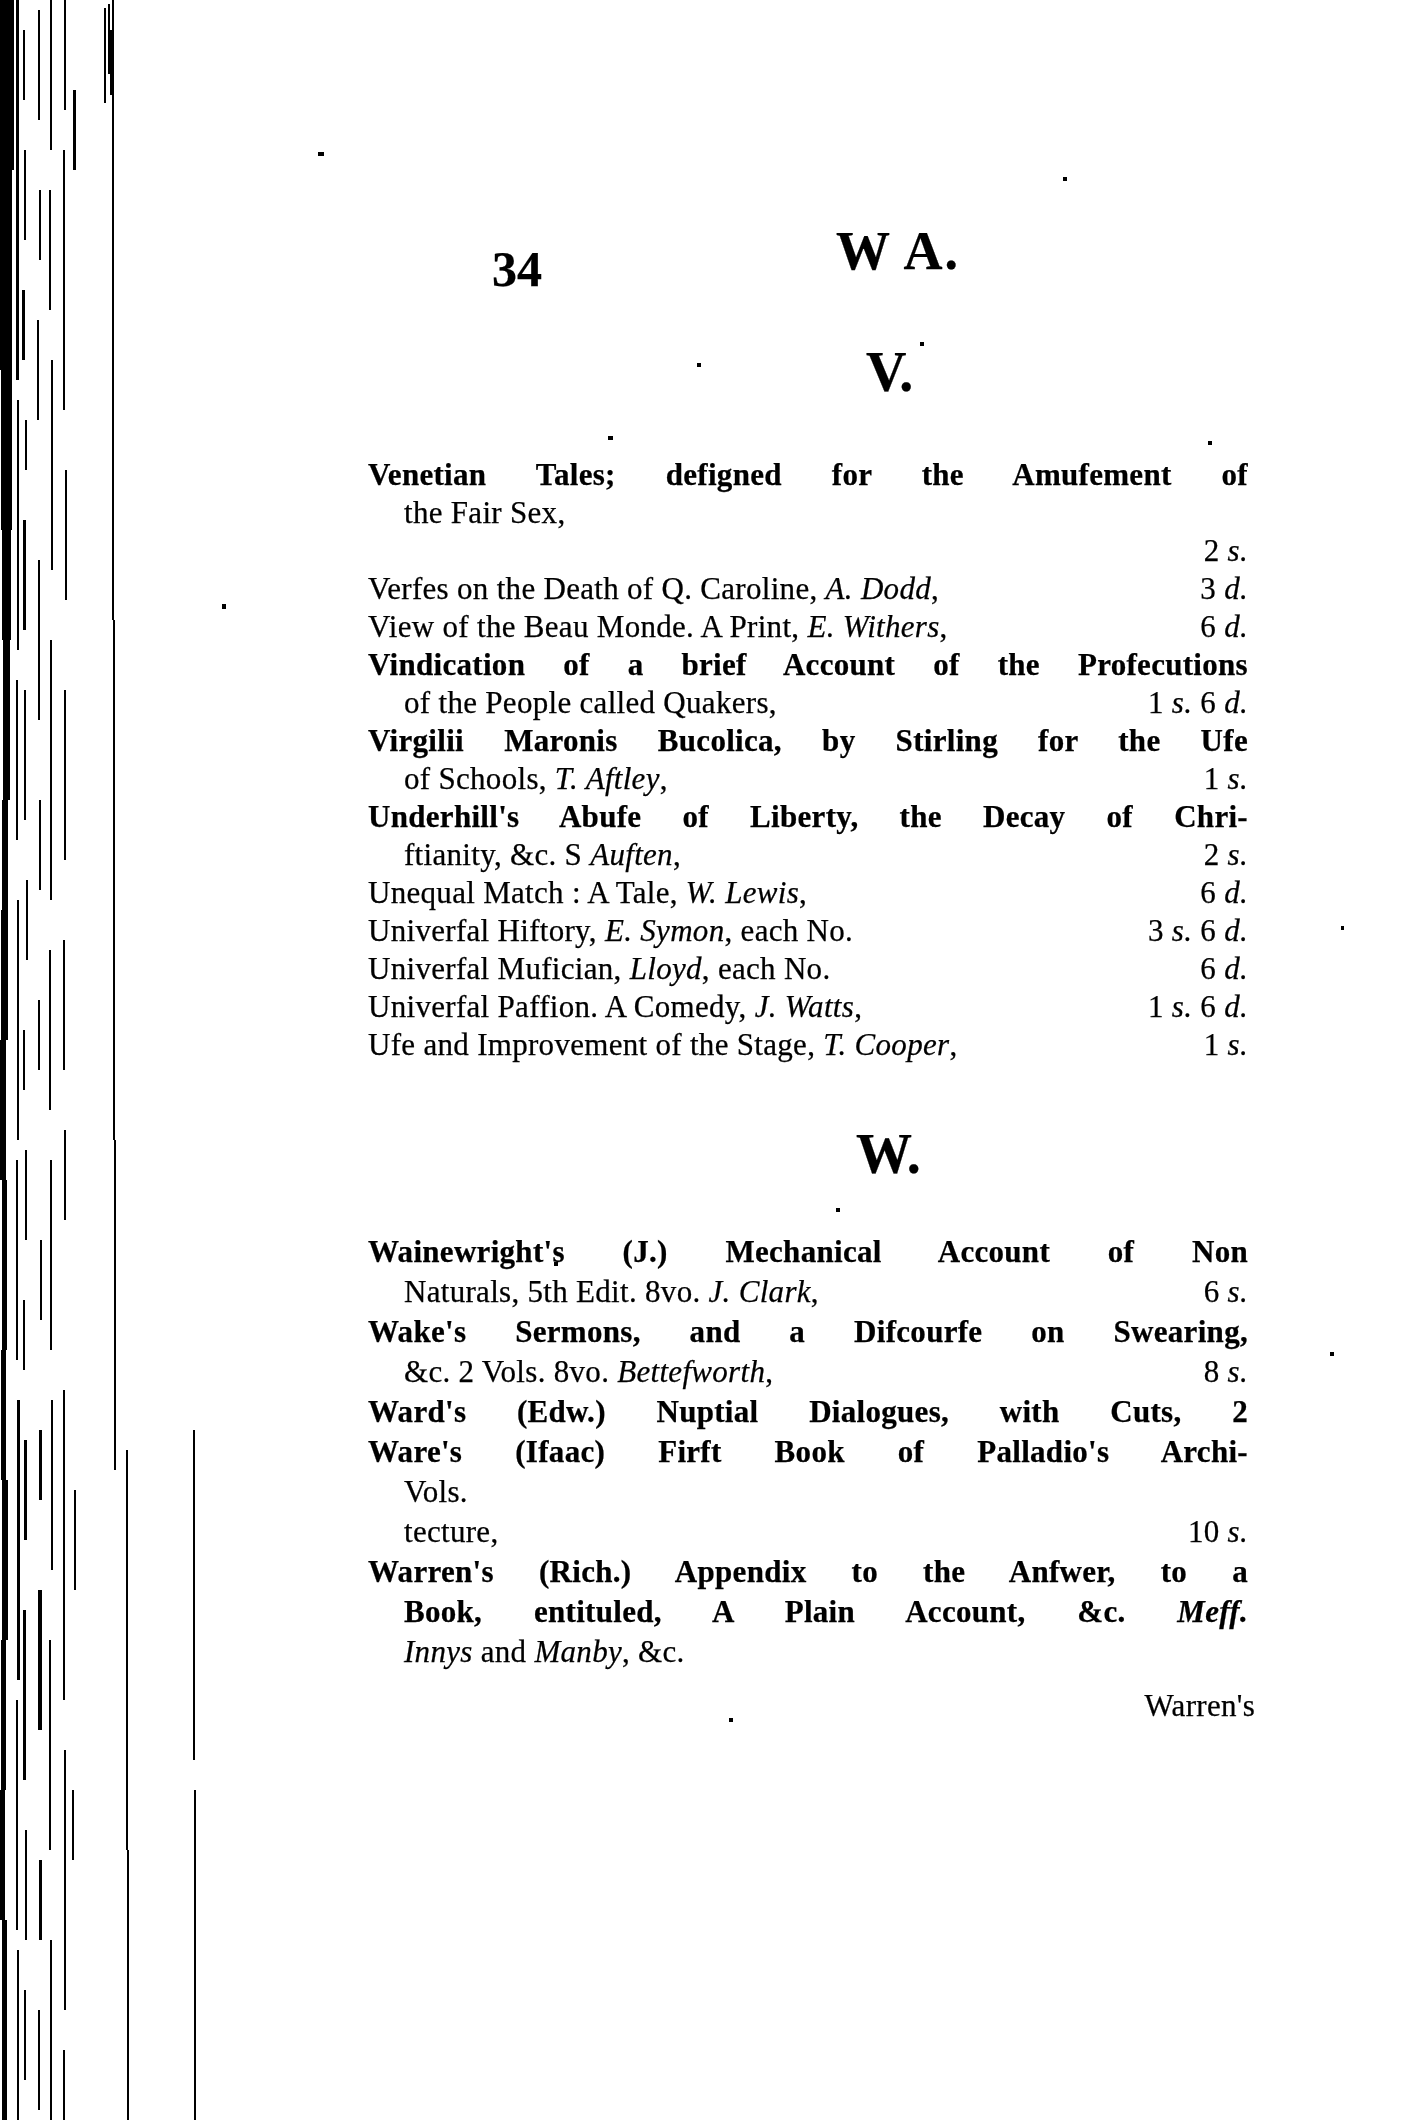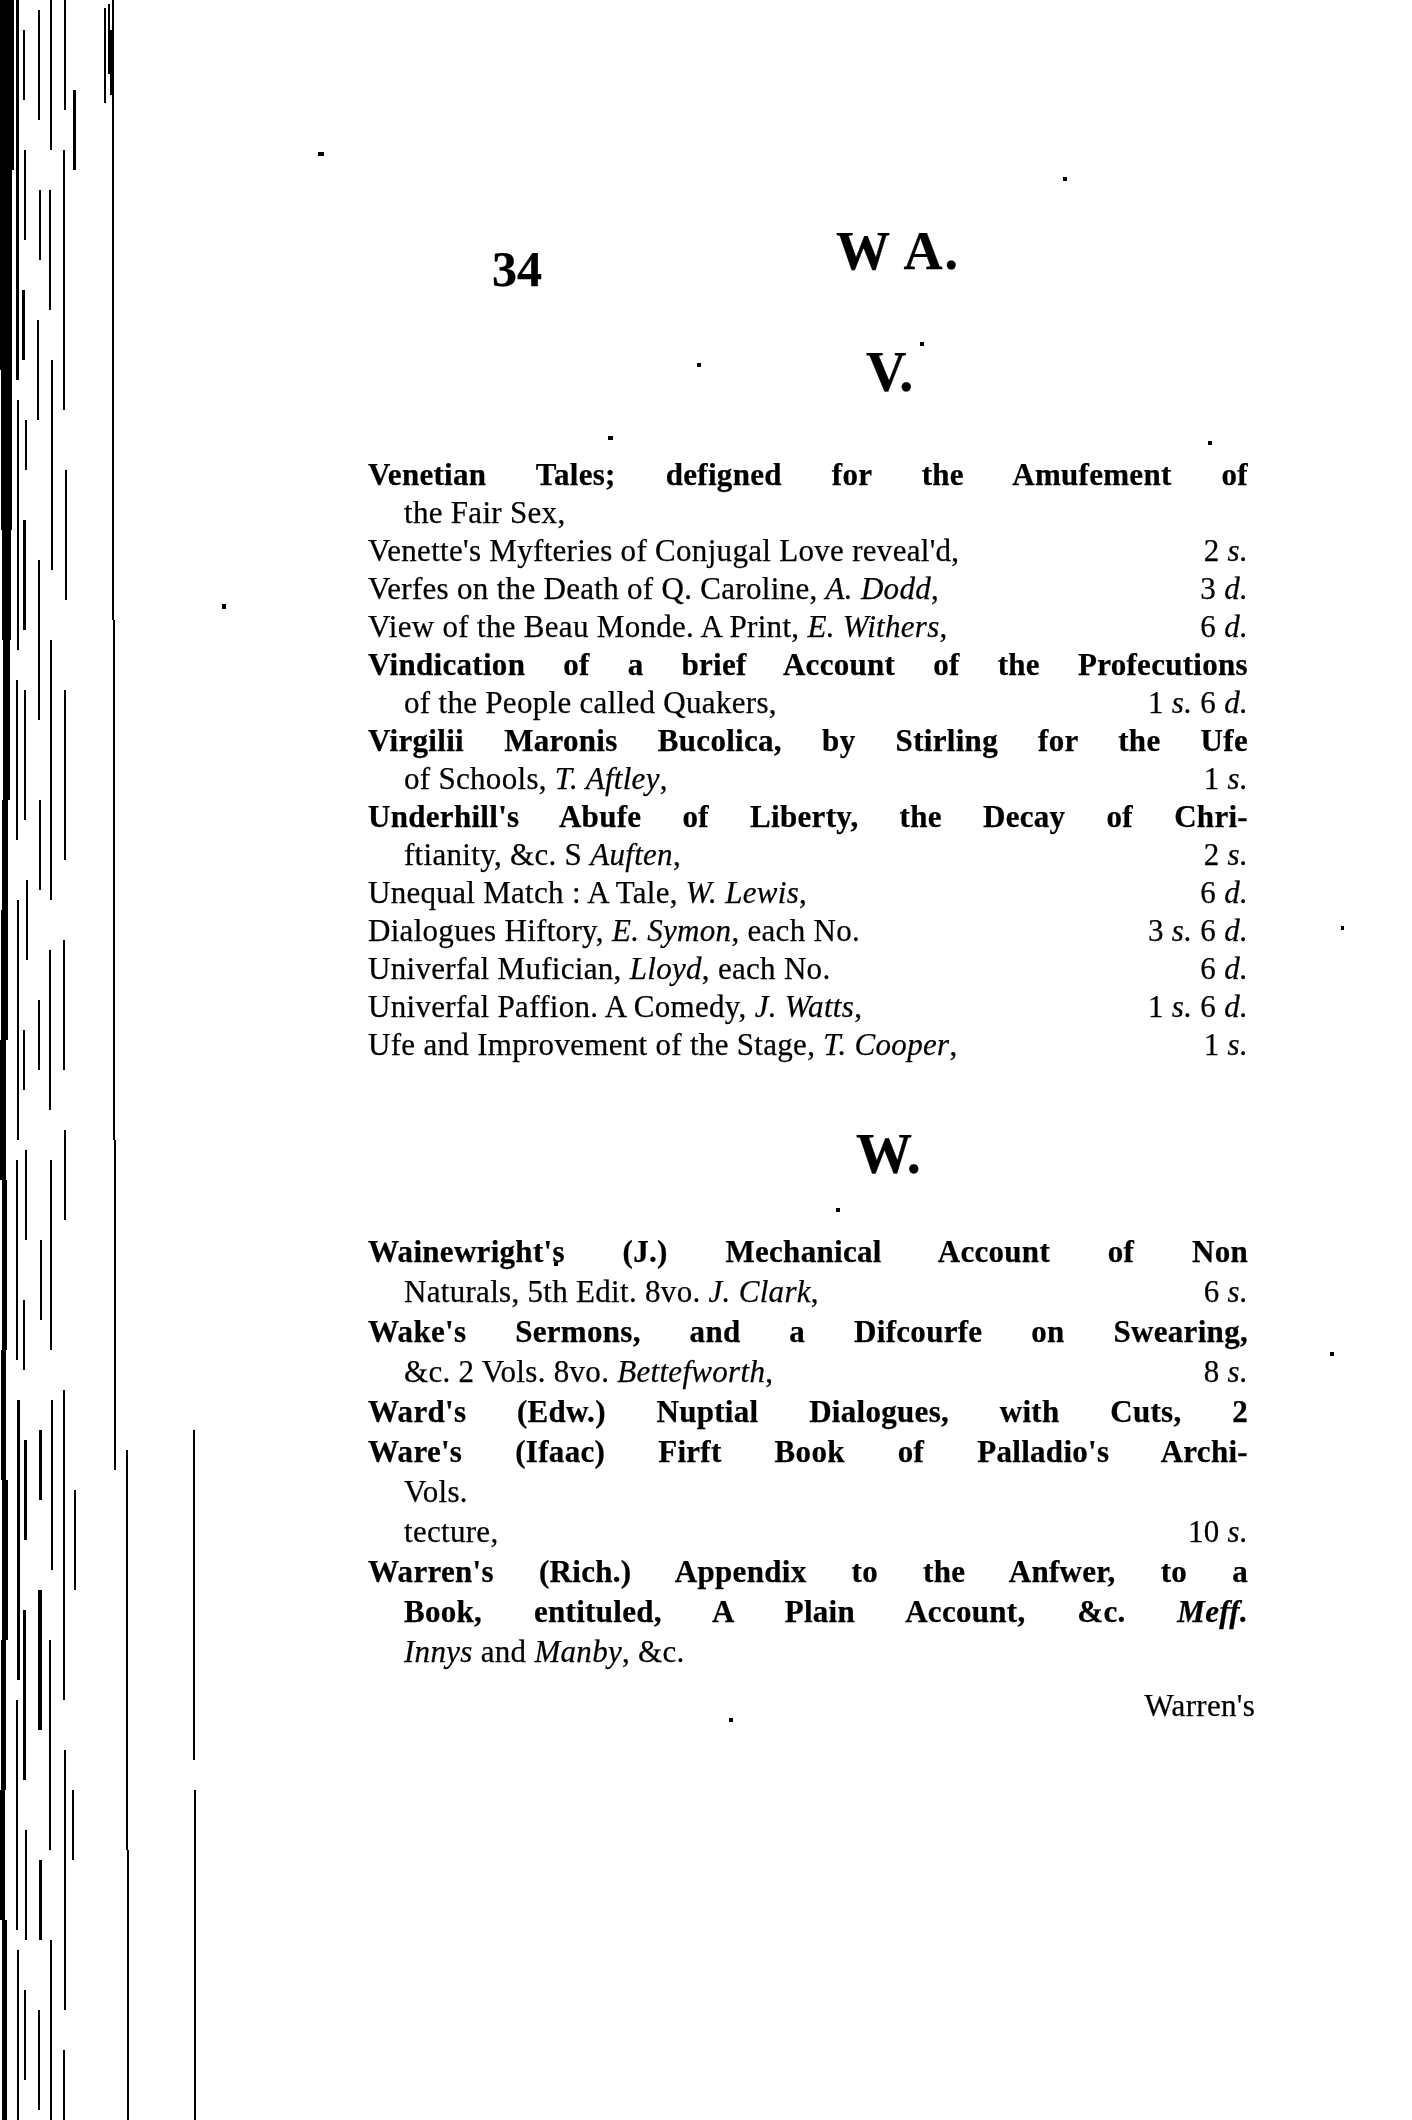--- a/index.html
+++ b/index.html
@@ -146,31 +146,31 @@
     </div>
 
   <div class="pageno">34</div>
 
   <div class="running-header">W A.</div>
 
   <div class="sec-heading" id="heading-0">V.</div>
   <div class="lines" id="lines-0">
       <div class="line just"><span>Venetian Tales; defigned for the Amufement of</span></div>
       <div class="line ind"><span>the Fair Sex,</span></div>
-      <div class="line"><span>Venette's Myfteries of Conjugal Love reveal'd,</span><span class="price"><span>2</span><span class="it"> s.</span></span></div>
+      <div class="line"><span class="price"><span>2</span><span class="it"> s.</span></span></div>
       <div class="line"><span>Verfes on the Death of Q. Caroline, </span><span class="it">A. Dodd</span><span>,</span><span class="price"><span>3</span><span class="it"> d.</span></span></div>
       <div class="line"><span>View of the Beau Monde. A Print, </span><span class="it">E. Withers</span><span>,</span><span class="price"><span>6</span><span class="it"> d.</span></span></div>
       <div class="line just"><span>Vindication of a brief Account of the Profecutions</span></div>
       <div class="line ind"><span>of the People called Quakers,</span><span class="price"><span>1</span><span class="it"> s.</span><span> 6</span><span class="it"> d.</span></span></div>
       <div class="line just"><span>Virgilii Maronis Bucolica, by Stirling for the Ufe</span></div>
       <div class="line ind"><span>of Schools, </span><span class="it">T. Aftley</span><span>,</span><span class="price"><span>1</span><span class="it"> s.</span></span></div>
       <div class="line just"><span>Underhill's Abufe of Liberty, the Decay of Chri-</span></div>
       <div class="line ind"><span>ftianity, &amp;c. S </span><span class="it">Auften</span><span>,</span><span class="price"><span>2</span><span class="it"> s.</span></span></div>
       <div class="line"><span>Unequal Match : A Tale, </span><span class="it">W. Lewis</span><span>,</span><span class="price"><span>6</span><span class="it"> d.</span></span></div>
-      <div class="line"><span>Dialogues Hiftory, </span><span class="it">E. Symon</span><span>, each No.</span><span class="price"><span>3</span><span class="it"> s.</span><span> 6</span><span class="it"> d.</span></span></div>
+      <div class="line"><span>Univerfal Hiftory, </span><span class="it">E. Symon</span><span>, each No.</span><span class="price"><span>3</span><span class="it"> s.</span><span> 6</span><span class="it"> d.</span></span></div>
       <div class="line"><span>Univerfal Mufician, </span><span class="it">Lloyd</span><span>, each No.</span><span class="price"><span>6</span><span class="it"> d.</span></span></div>
       <div class="line"><span>Univerfal Paffion. A Comedy, </span><span class="it">J. Watts</span><span>,</span><span class="price"><span>1</span><span class="it"> s.</span><span> 6</span><span class="it"> d.</span></span></div>
       <div class="line"><span>Ufe and Improvement of the Stage, </span><span class="it">T. Cooper</span><span>,</span><span class="price"><span>1</span><span class="it"> s.</span></span></div>
     </div>
 
   <div class="sec-heading" id="heading-1">W.</div>
   <div class="lines" id="lines-1">
       <div class="line just"><span>Wainewright's (J.) Mechanical Account of Non</span></div>
       <div class="line ind"><span>Naturals, 5th Edit. 8vo. </span><span class="it">J. Clark</span><span>,</span><span class="price"><span>6</span><span class="it"> s.</span></span></div>
       <div class="line just"><span>Wake's Sermons, and a Difcourfe on Swearing,</span></div>

